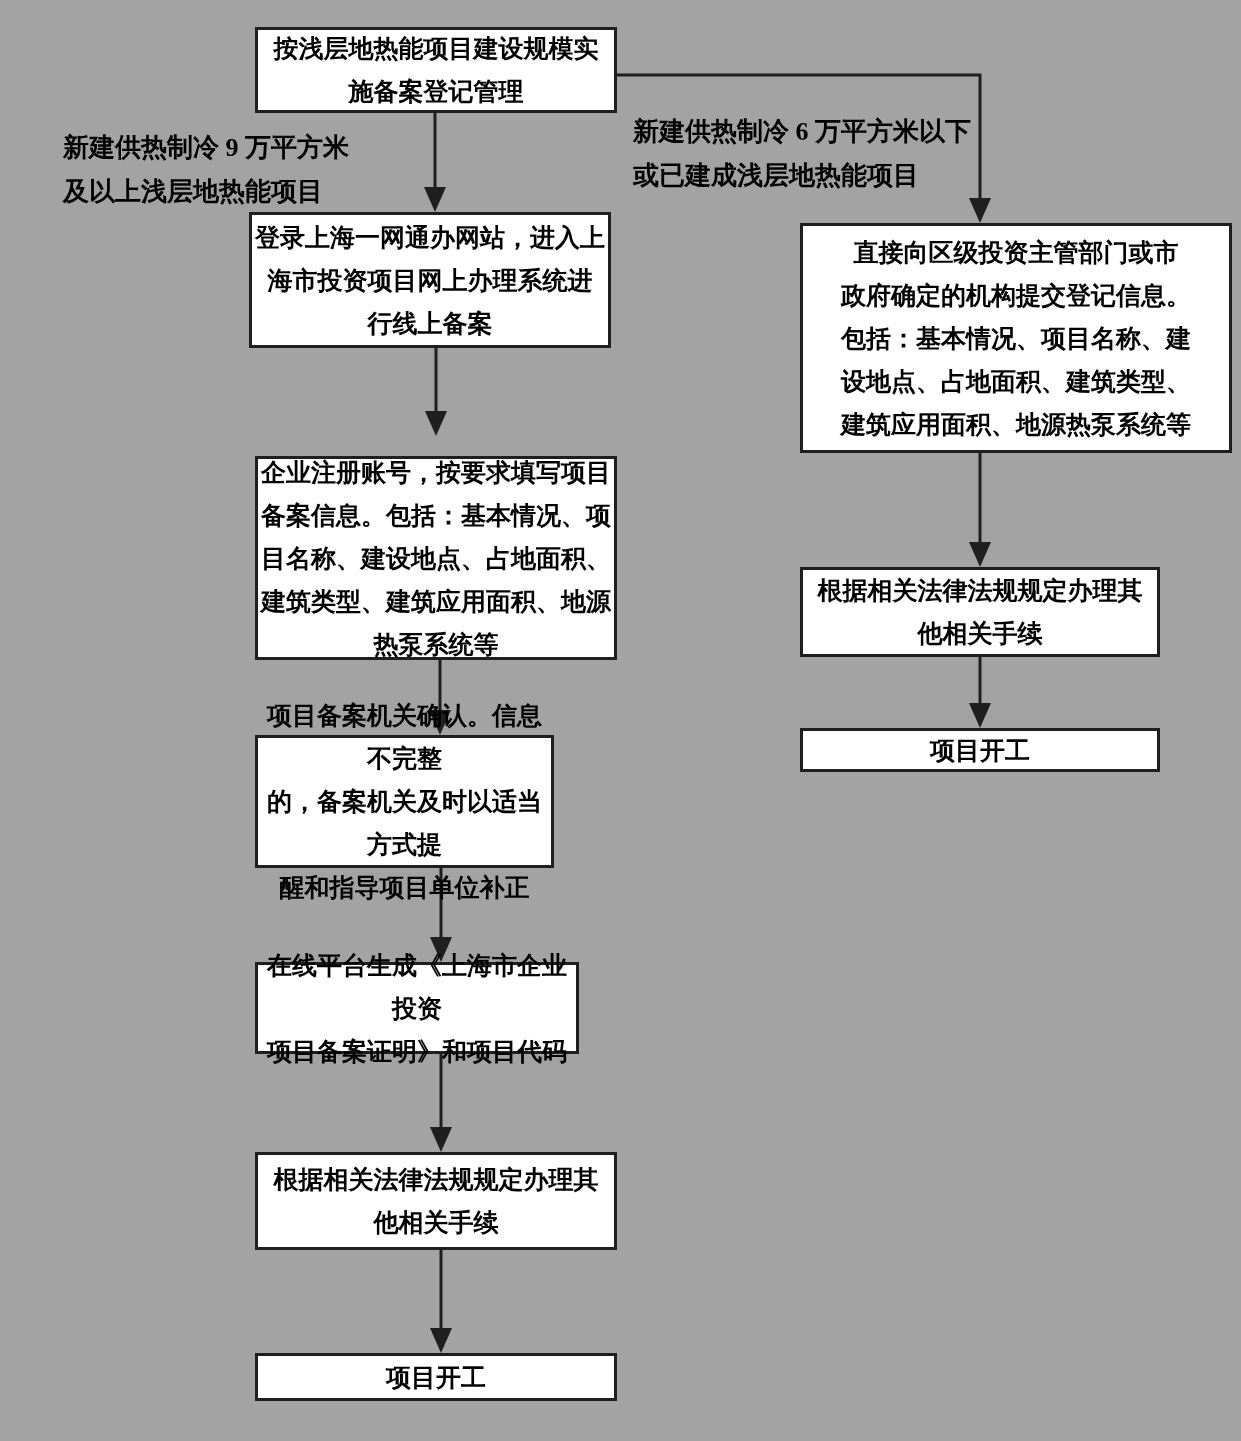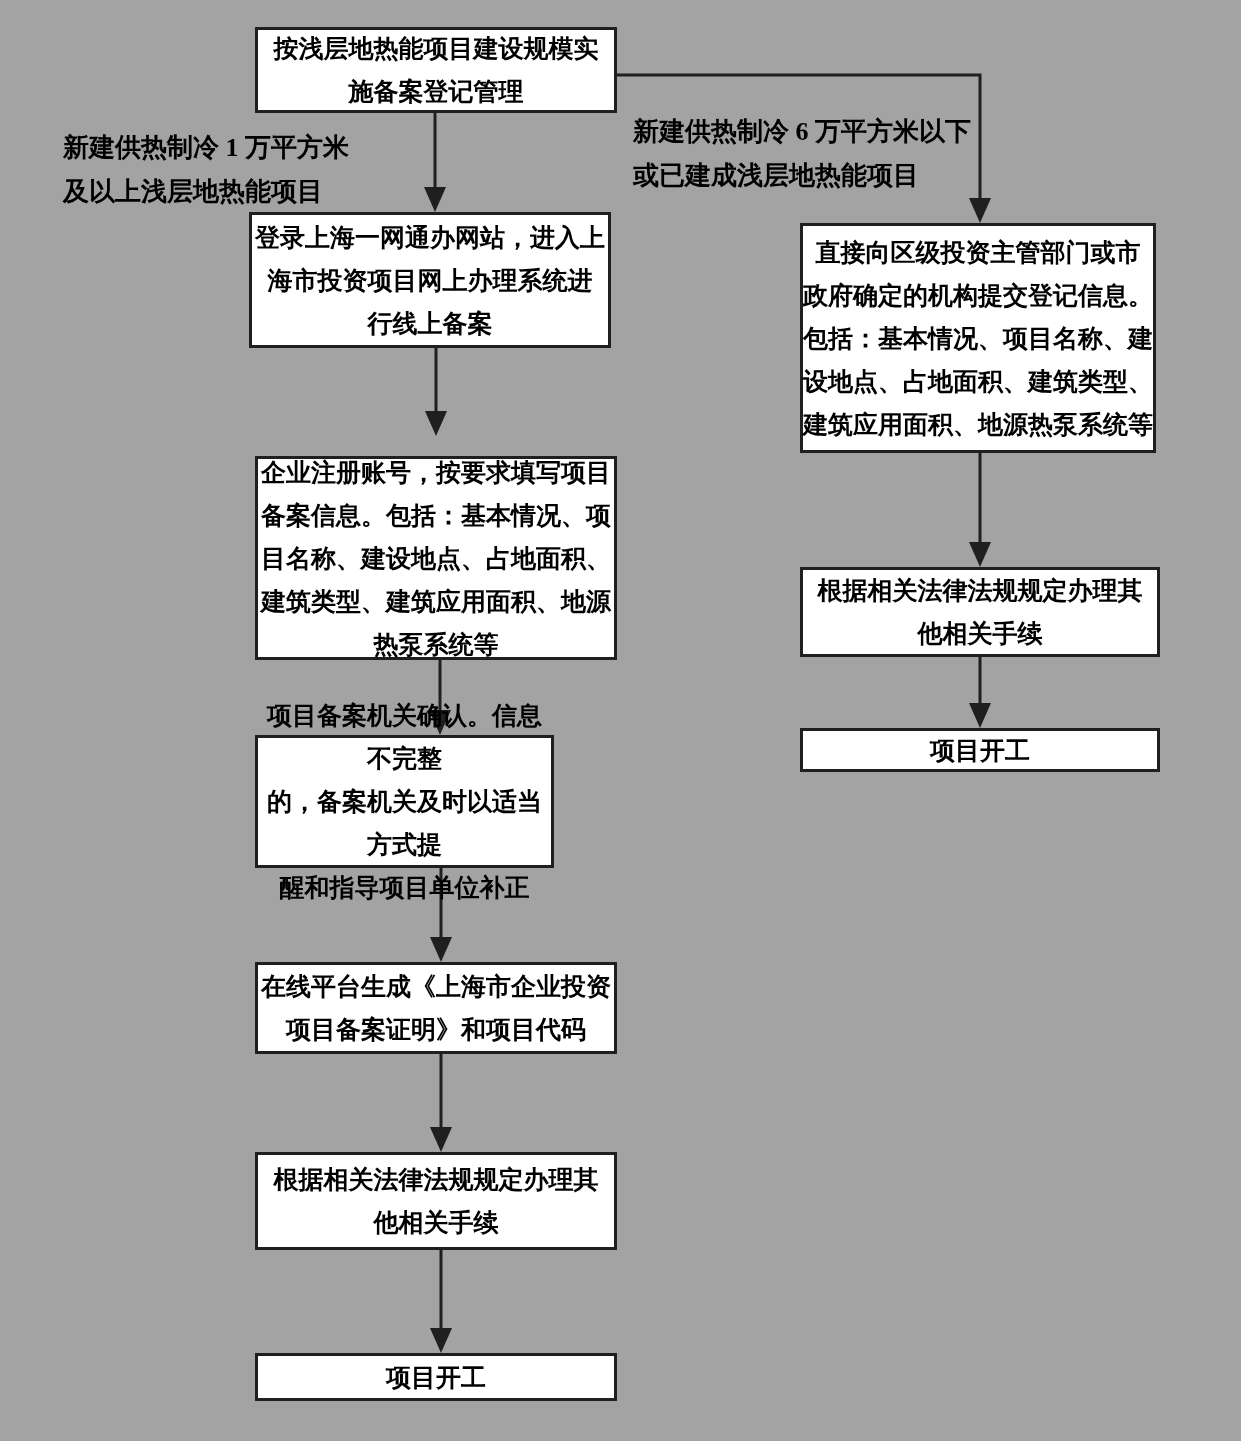--- a/index.html
+++ b/index.html
@@ -52,24 +52,24 @@
     text-align: left;
     font-size: 26px;
     line-height: 44px;
     font-weight: 600;
   }
   
   .b-title { left: 255px; top: 27px;  width: 362px; height: 86px;  }
   .b-l1    { left: 249px; top: 212px; width: 362px; height: 136px; }
   .b-l2    { left: 255px; top: 456px; width: 362px; height: 204px; }
   .b-l3    { left: 255px; top: 735px; width: 299px; height: 133px; }
-  .b-l4    { left: 255px; top: 962px; width: 362px; height: 92px;  }
+  .b-l4    { left: 255px; top: 962px; width: 324px; height: 92px;  }
   .b-l5    { left: 255px; top: 1152px; width: 362px; height: 98px; }
   .b-l6    { left: 255px; top: 1353px; width: 362px; height: 48px; }
-  .b-r1    { left: 800px; top: 223px; width: 356px; height: 230px; }
+  .b-r1    { left: 800px; top: 223px; width: 432px; height: 230px; }
   .b-r2    { left: 800px; top: 567px; width: 360px; height: 90px;  }
   .b-r3    { left: 800px; top: 728px; width: 360px; height: 44px;  }
   .lab-left  { left: 63px;  top: 126px; }
   .lab-right { left: 633px; top: 110px; }
 </style>
 </head>
 <body>
 
 <div class="canvas">
 
@@ -94,21 +94,21 @@
 
     <path d="M980,453 V544"></path>
     <polygon points="969,542 991,542 980,567"></polygon>
     <path d="M980,657 V705"></path>
     <polygon points="969,703 991,703 980,728"></polygon>
   </svg>
 
   <div class="box b-title">按浅层地热能项目建设规模实
 施备案登记管理</div>
 
-  <div class="label lab-left">新建供热制冷 1 万平方米
+  <div class="label lab-left">新建供热制冷 9 万平方米
 及以上浅层地热能项目</div>
   <div class="label lab-right">新建供热制冷 6 万平方米以下
 或已建成浅层地热能项目</div>
 
   <div class="box b-l1">登录上海一网通办网站，进入上
 海市投资项目网上办理系统进
 行线上备案</div>
   <div class="box b-l2">企业注册账号，按要求填写项目
 备案信息。包括：基本情况、项
 目名称、建设地点、占地面积、

